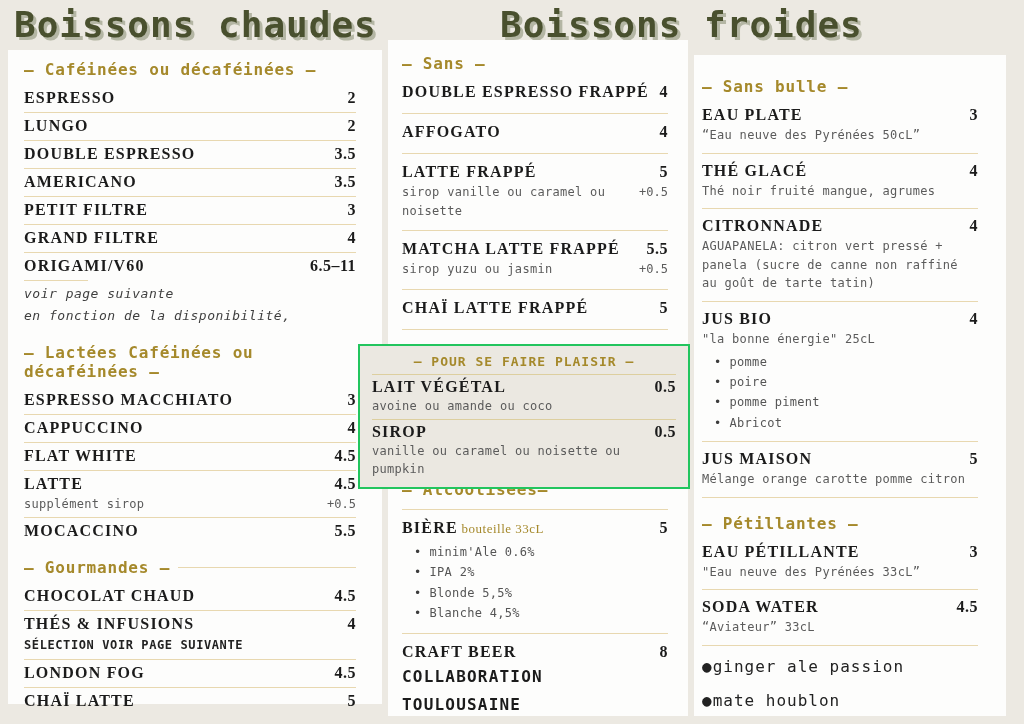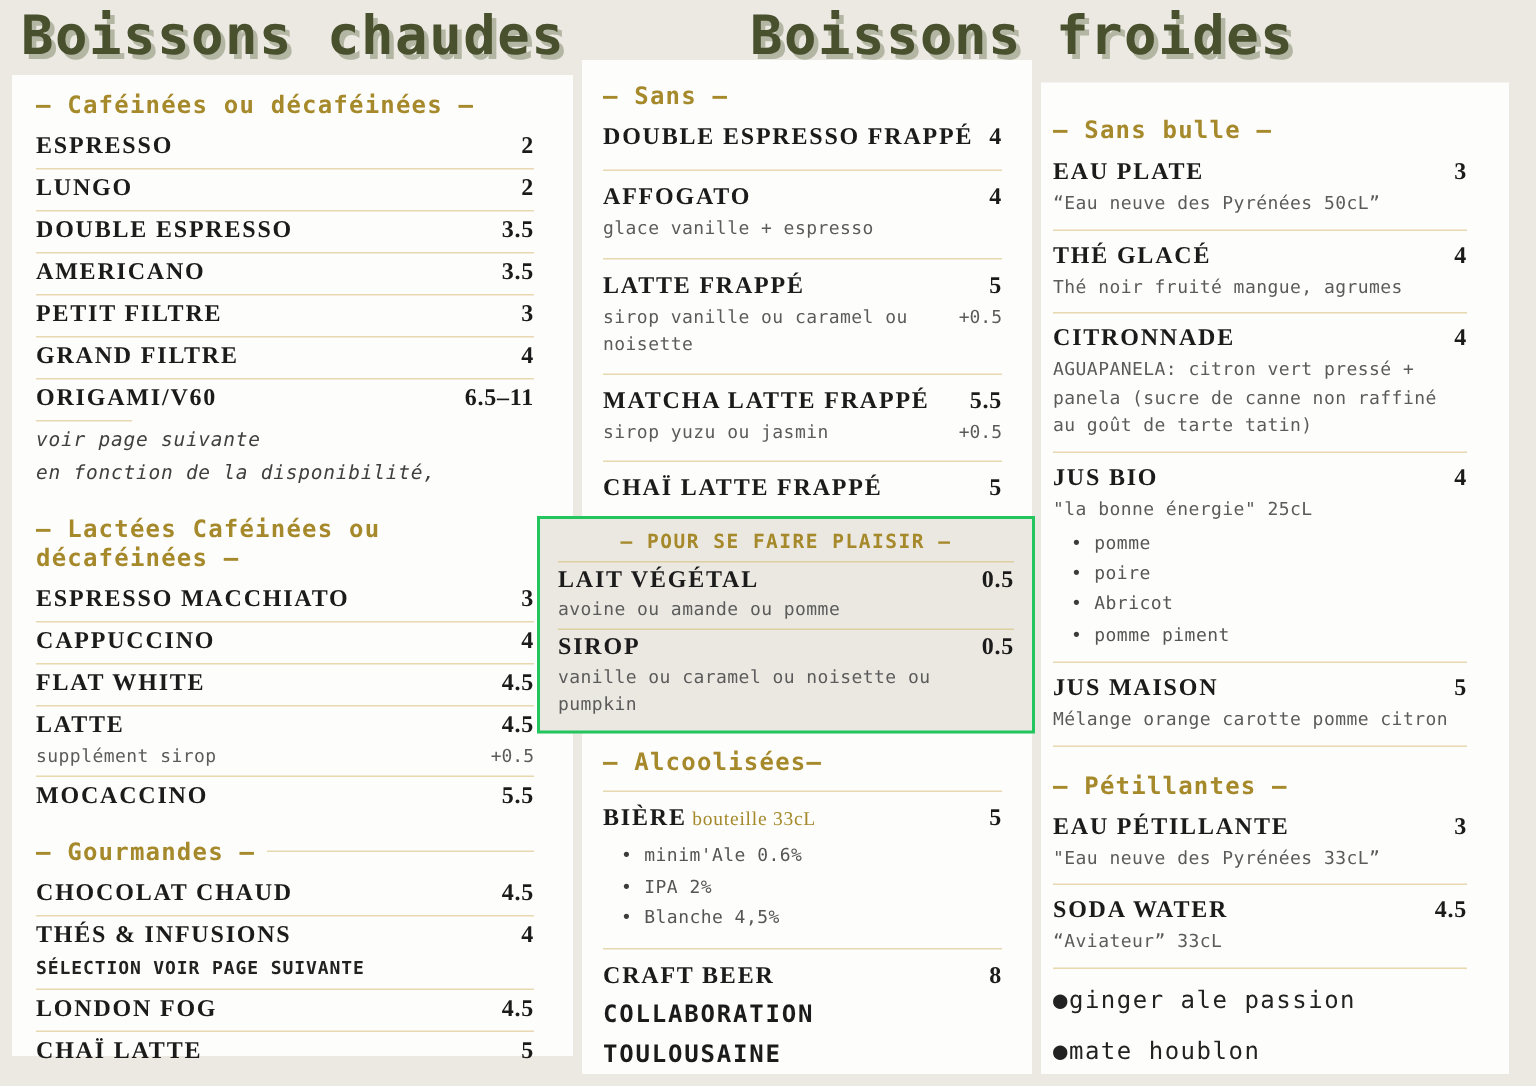--- a/index.html
+++ b/index.html
@@ -243,23 +243,20 @@
           <span class="item-name">DOUBLE ESPRESSO FRAPPÉ</span>
           <span class="price">4</span>
         </div>
         <div class="rule"></div>
       </div>
       <div class="item-block">
         <div class="item-row">
           <span class="item-name">AFFOGATO</span>
           <span class="price">4</span>
         </div>
-        <div class="sub-row desc">
-          <span class="sub-text">glace vanille + espresso</span>
-        </div>
         <div class="rule"></div>
       </div>
       <div class="item-block">
         <div class="item-row">
           <span class="item-name">LATTE FRAPPÉ</span>
           <span class="price">5</span>
         </div>
         <div class="sub-row desc">
           <span class="sub-text">sirop vanille ou caramel ou noisette</span>
           <span class="sub-price">+0.5</span>
@@ -291,20 +288,21 @@
       </div>
       <div class="rule header-rule"></div>
       <div class="item-block">
         <div class="item-row">
           <span class="item-name">BIÈRE<span class="name-suffix"> bouteille 33cL</span></span>
           <span class="price">5</span>
         </div>
         <ul class="bullets">
           <li>minim'Ale 0.6%</li>
           <li>IPA 2%</li>
+          <li>Blonde 5,5%</li>
           <li>Blanche 4,5%</li>
         </ul>
         <div class="rule"></div>
       </div>
       <div class="item-block">
         <div class="item-row">
           <span class="item-name">CRAFT BEER</span>
           <span class="price">8</span>
         </div>
         <div class="sub-row boldline">
@@ -352,22 +350,22 @@
         <div class="item-row">
           <span class="item-name">JUS BIO</span>
           <span class="price">4</span>
         </div>
         <div class="sub-row desc">
           <span class="sub-text">"la bonne énergie" 25cL</span>
         </div>
         <ul class="bullets">
           <li>pomme</li>
           <li>poire</li>
+          <li>pomme piment</li>
           <li>Abricot</li>
-          <li>pomme piment</li>
         </ul>
         <div class="rule"></div>
       </div>
       <div class="item-block">
         <div class="item-row">
           <span class="item-name">JUS MAISON</span>
           <span class="price">5</span>
         </div>
         <div class="sub-row desc">
           <span class="sub-text">Mélange orange carotte pomme citron</span>
@@ -413,21 +411,21 @@
       </div>
       <div class="item-block">
         <div class="rule"></div>
       </div>
       <div class="item-block">
         <div class="item-row">
           <span class="item-name">LAIT VÉGÉTAL</span>
           <span class="price">0.5</span>
         </div>
         <div class="sub-row desc">
-          <span class="sub-text">avoine ou amande ou pomme</span>
+          <span class="sub-text">avoine ou amande ou coco</span>
         </div>
         <div class="rule"></div>
       </div>
       <div class="item-block">
         <div class="item-row">
           <span class="item-name">SIROP</span>
           <span class="price">0.5</span>
         </div>
         <div class="sub-row desc">
           <span class="sub-text">vanille ou caramel ou noisette ou pumpkin</span>

